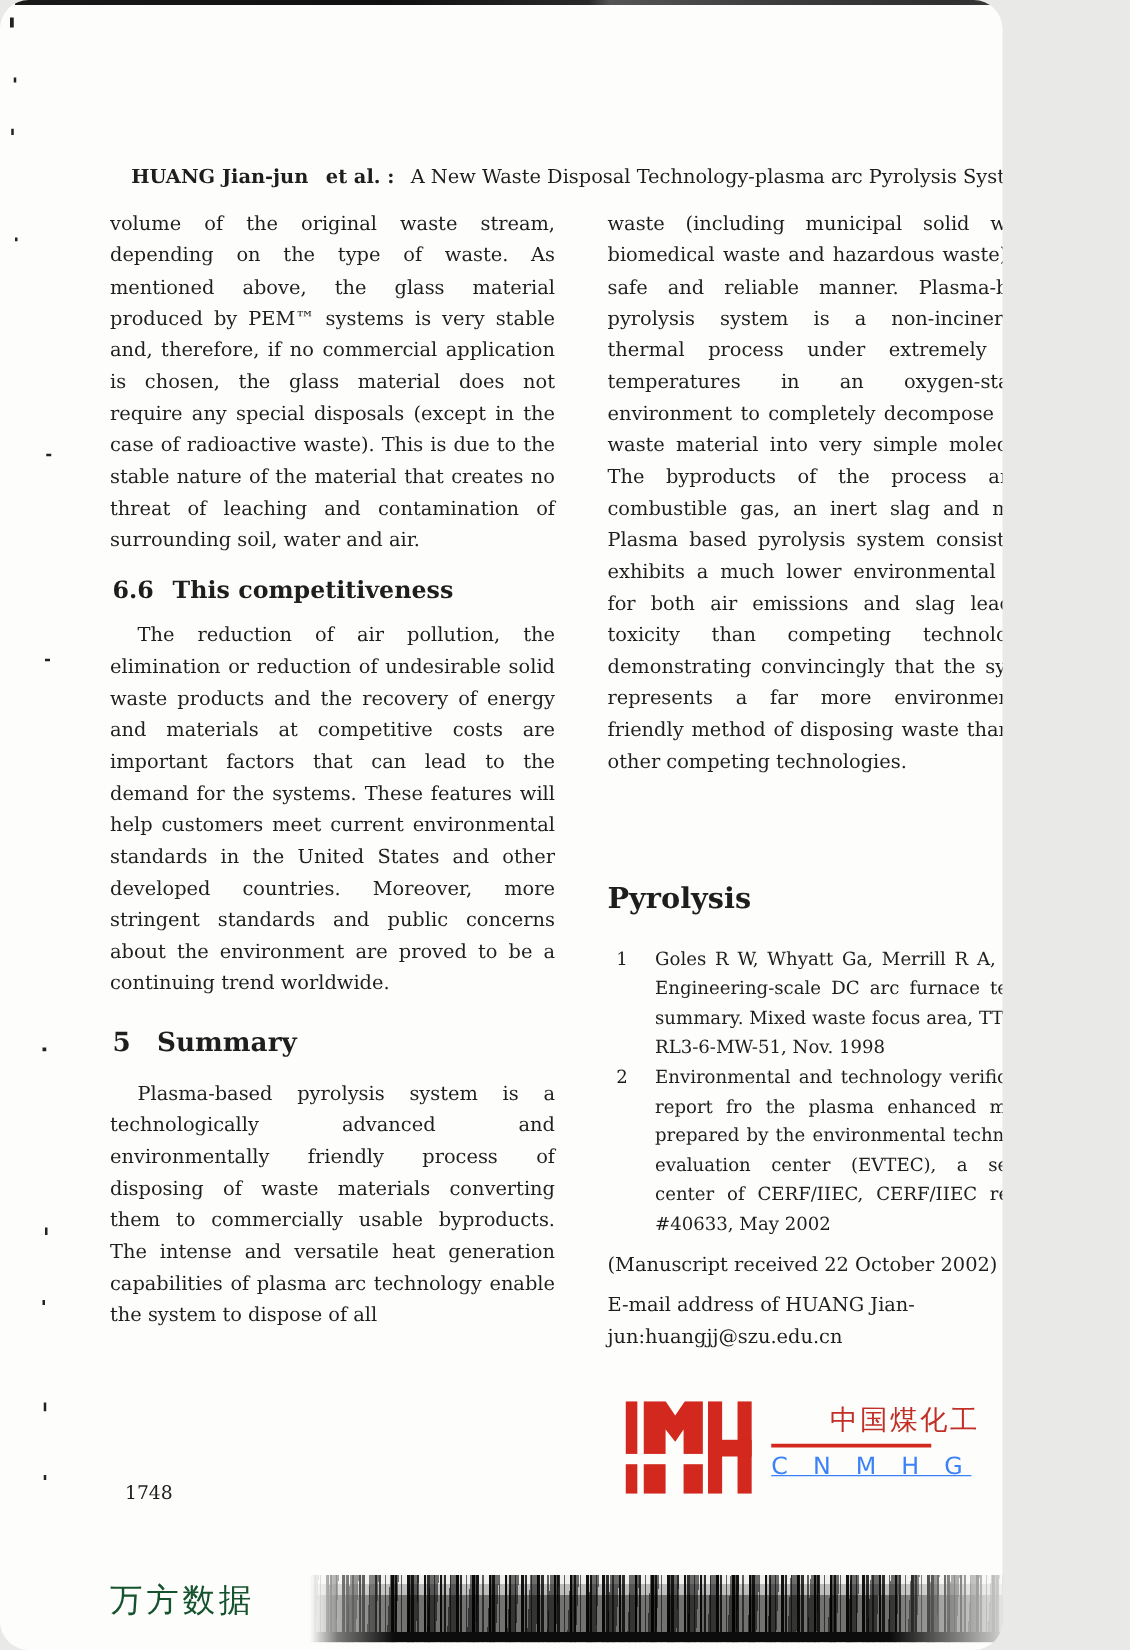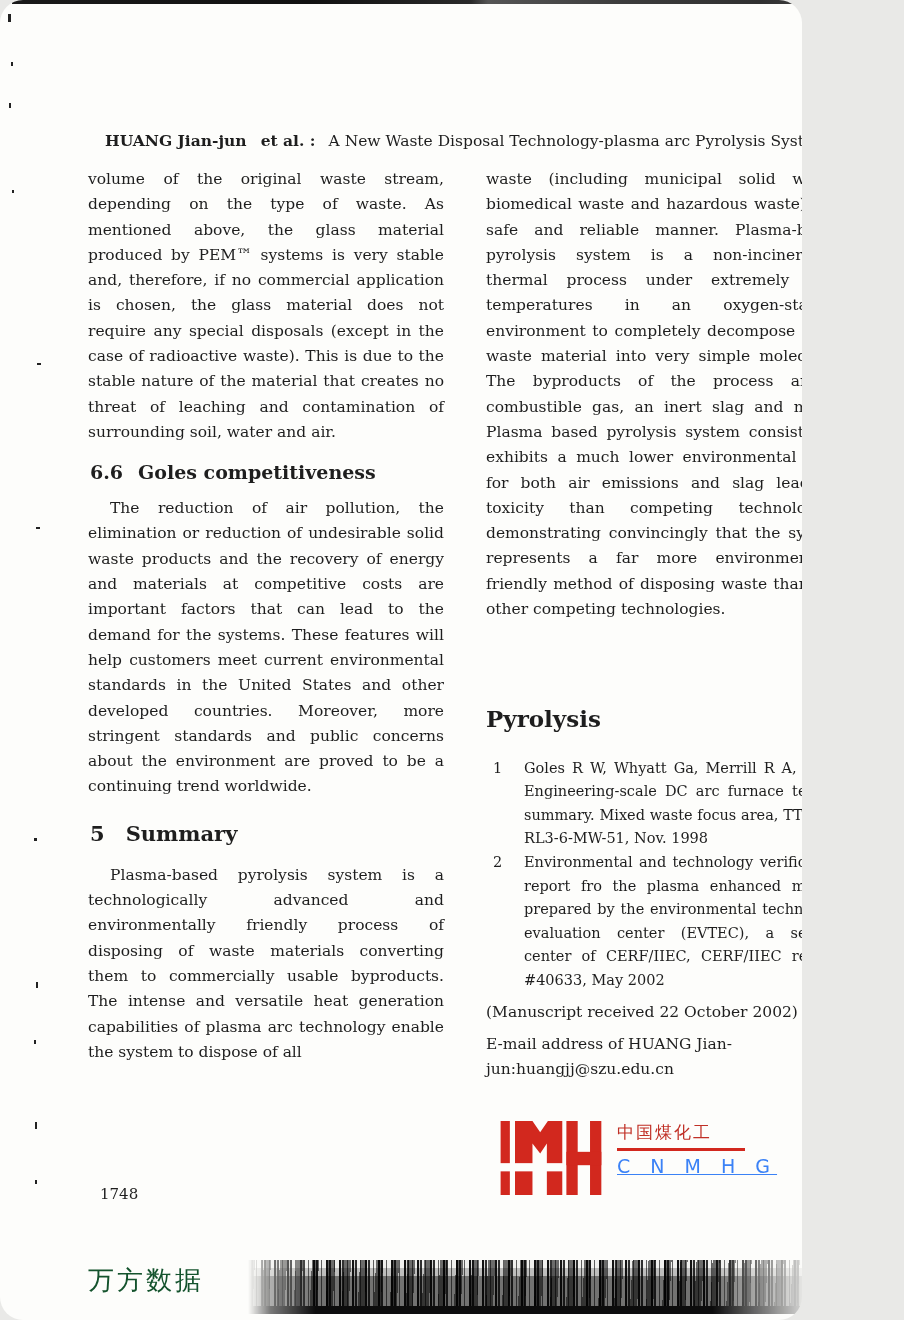--- a/index.html
+++ b/index.html
@@ -67,21 +67,21 @@
 
   .note-line { font-size:15.5px; line-height:25px; margin-top:7px; text-align:left; }
 
   
   .page-number { position:absolute; left:100px; top:1185px; font-size:15px; }
   .watermark   { position:absolute; left:88px; top:1263px; font-size:26px; letter-spacing:3px;
                  color:#14532d; font-family:"DejaVu Sans", sans-serif; }
   .logo { position:absolute; left:500px; top:1121px; display:flex; align-items:flex-start; }
   .logo-mark { width:104px; height:74px; }
   .logo-text { margin-left:13px; width:128px; font-family:"DejaVu Sans", sans-serif; }
-  .logo-cjk  { font-size:17px; letter-spacing:2px; font-weight:500; white-space:nowrap; }
+  .logo-cjk  { font-size:22px; letter-spacing:2px; font-weight:500; white-space:nowrap;margin-left:47px; }
   .logo-rule { height:3px; margin:4px 0 4px 0; }
   .logo-latin{ font-size:19px; letter-spacing:7px; white-space:nowrap; }
 </style>
 </head>
 <body>
 
 <div class="page">
 
   <div class="top-edge-line"></div>
   <div class="right-edge-band"></div>
@@ -106,21 +106,21 @@
 
   <div class="header">
     <span class="bold">HUANG Jian-jun</span><span class="etal">et al. :</span><span class="title">A New Waste Disposal Technology-plasma arc Pyrolysis System</span>
   </div>
 
   <div class="col col-left">
     <p class="para">volume of the original waste stream, depending on the type of waste.  As mentioned above, the glass material produced by PEM™ systems is very stable and, therefore, if no commercial application is chosen, the glass material does not require any special disposals (except in the case of radioactive waste). This is due to the stable nature of the material that creates no threat of leaching and contamination of surrounding soil, water and air.</p>
 
     <div class="sec-heading h-cost">
       <span>6.6</span>
-      <span>Goles competitiveness</span>
+      <span>This competitiveness</span>
     </div>
     <p class="para indent">The reduction of air pollution, the elimination or reduction of undesirable solid waste products and the recovery of energy and materials at competitive costs are important factors that can lead to the demand for the systems.  These features will help customers meet current environmental standards in the United States and other developed countries.  Moreover, more stringent standards and public concerns about the environment are proved to be a continuing trend worldwide.</p>
 
     <div class="sec-heading h-summary">
       <span>5</span>
       <span>Summary</span>
     </div>
     <p class="para indent">Plasma-based pyrolysis system is a technologically advanced and environmentally friendly process of disposing of waste materials converting them to commercially usable byproducts.  The intense and versatile heat generation capabilities of plasma arc technology enable the system to dispose of all</p>
   </div>
 

